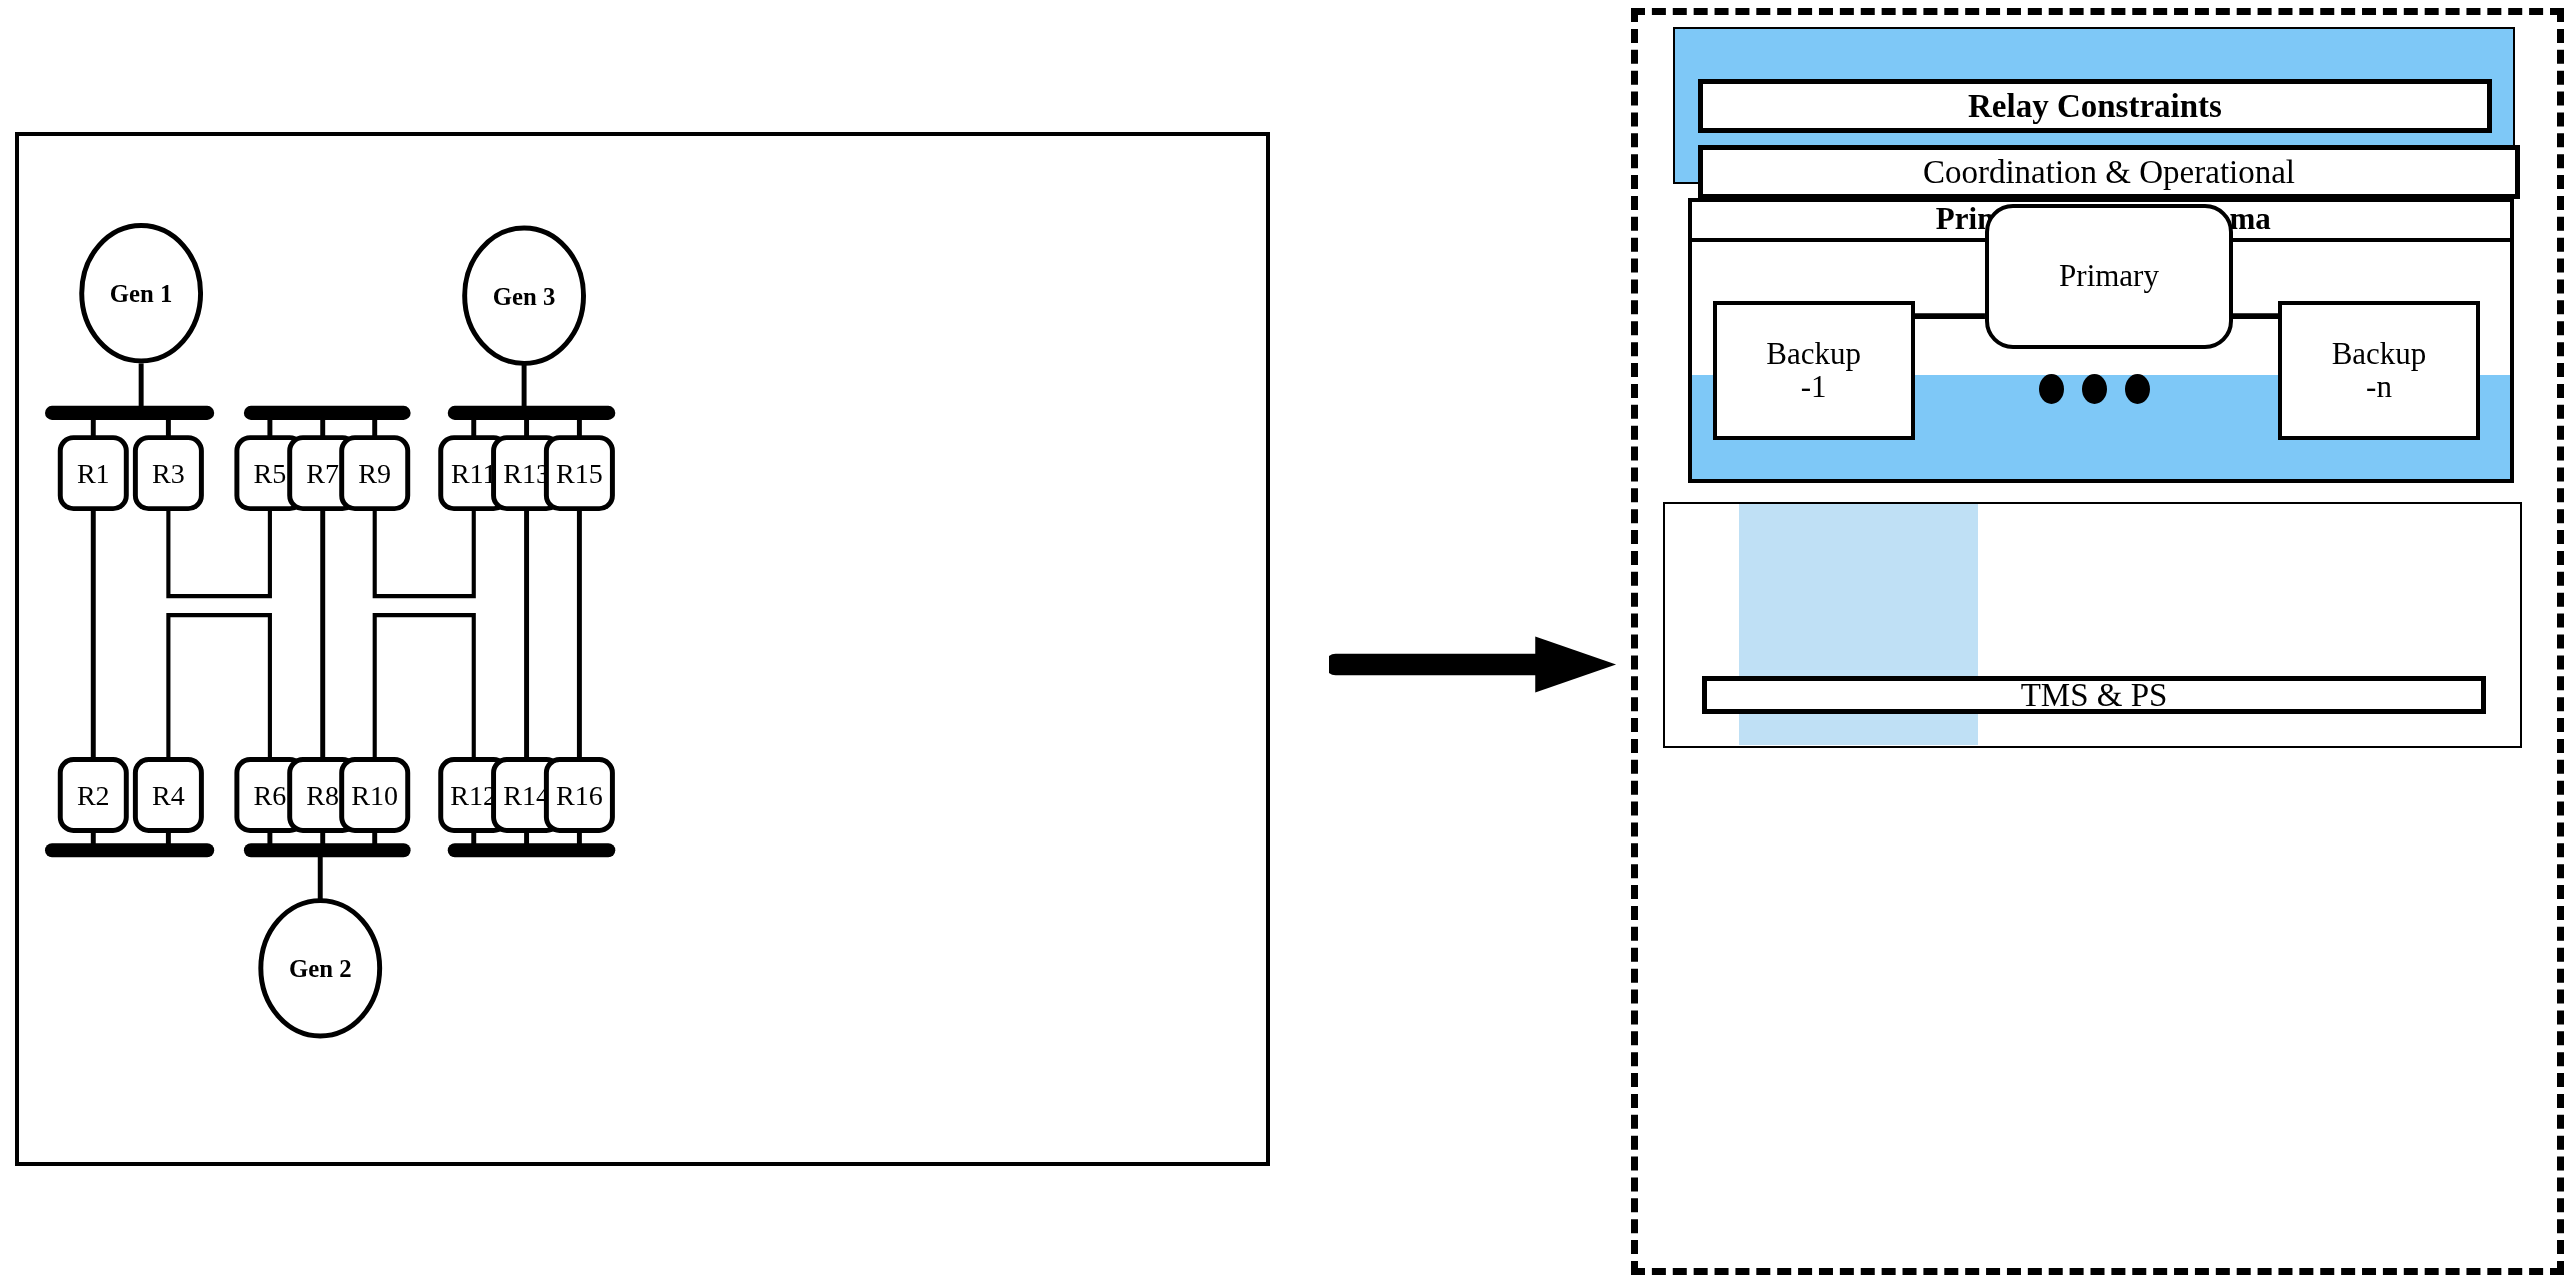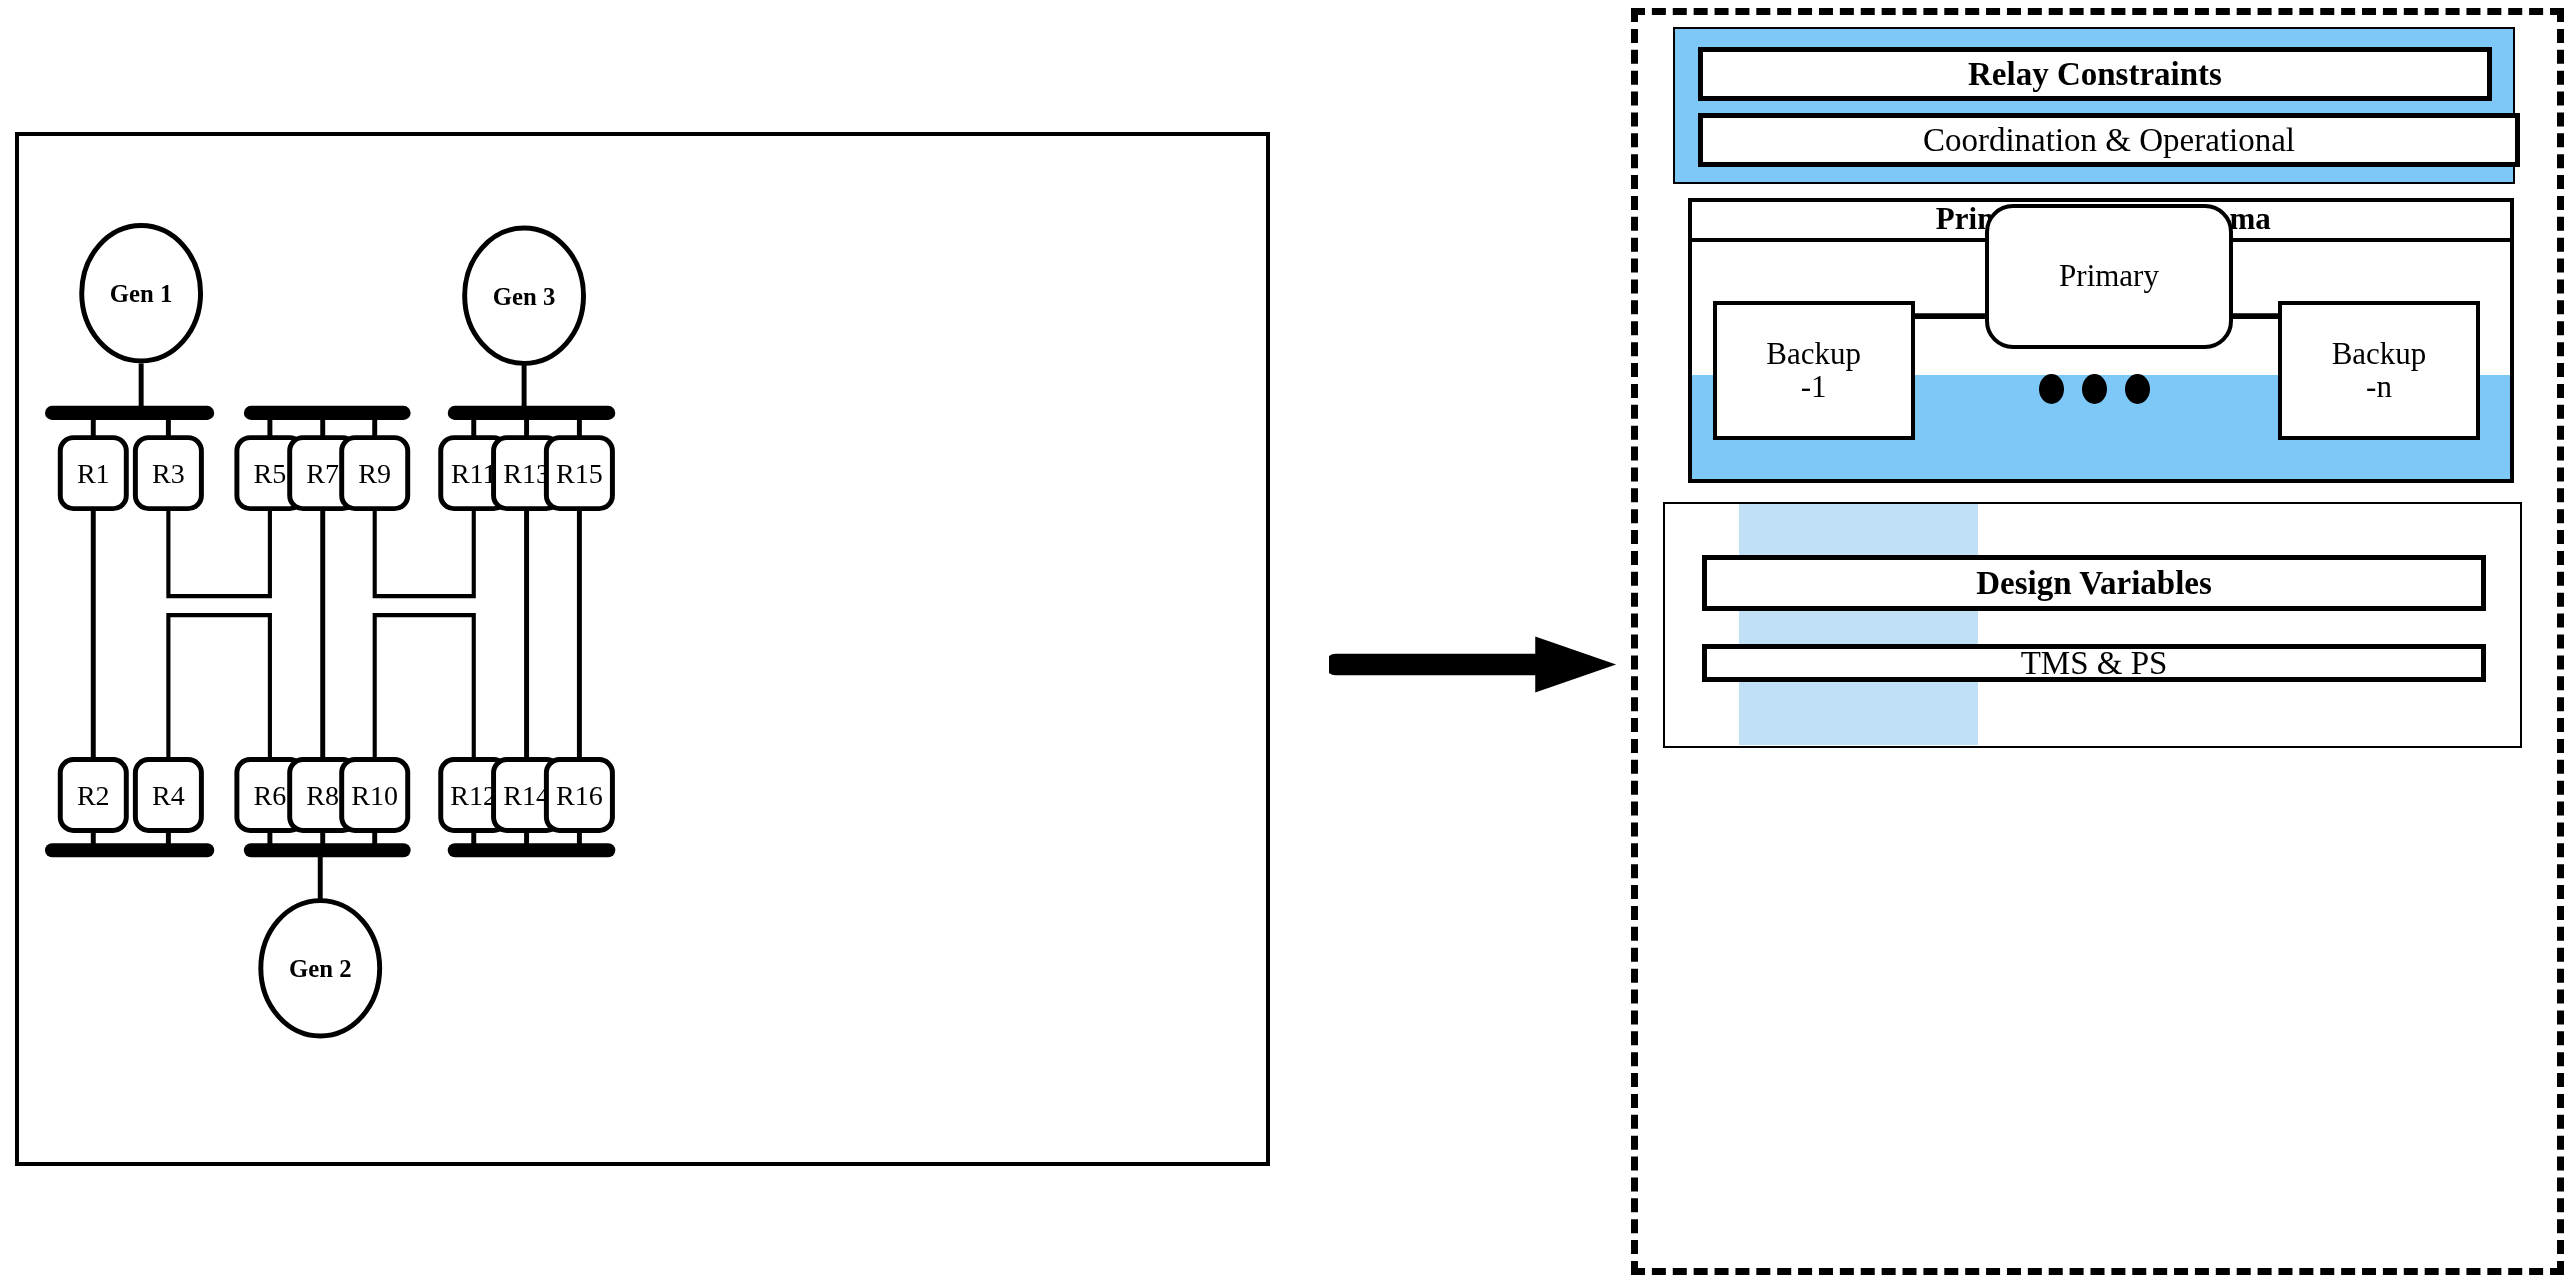--- a/index.html
+++ b/index.html
@@ -84,20 +84,21 @@
   .inner-box {
     position: absolute;
     background: #fff;
     border: 5.8px solid #000;
     box-sizing: border-box;
     display: flex;
     align-items: center;
     justify-content: center;
     text-align: center;
     line-height: 1.05;
+    margin-top: 32px;
   }
   #relay-constraints-title {
     left: 23px; top: 18px;
     width: 794px; height: 54px;
     font-size: 33px;
     font-weight: bold;
   }
   #relay-constraints-sub {
     left: 23px; top: 84px;
     width: 822px; height: 54px;
@@ -429,19 +430,18 @@
 
       <div id="ellipsis-dots">
         <span></span>
         <span></span>
         <span></span>
       </div>
     </div>
 
     <div id="design-variables-group">
       <div id="dv-blue-band"></div>
-      <div class="inner-box" id="design-variables-title">Design Variables</div>
       <div class="inner-box" id="design-variables-sub">TMS &amp; PS</div>
     </div>
 
   </div>
 </div>
 
 
 </body></html>

